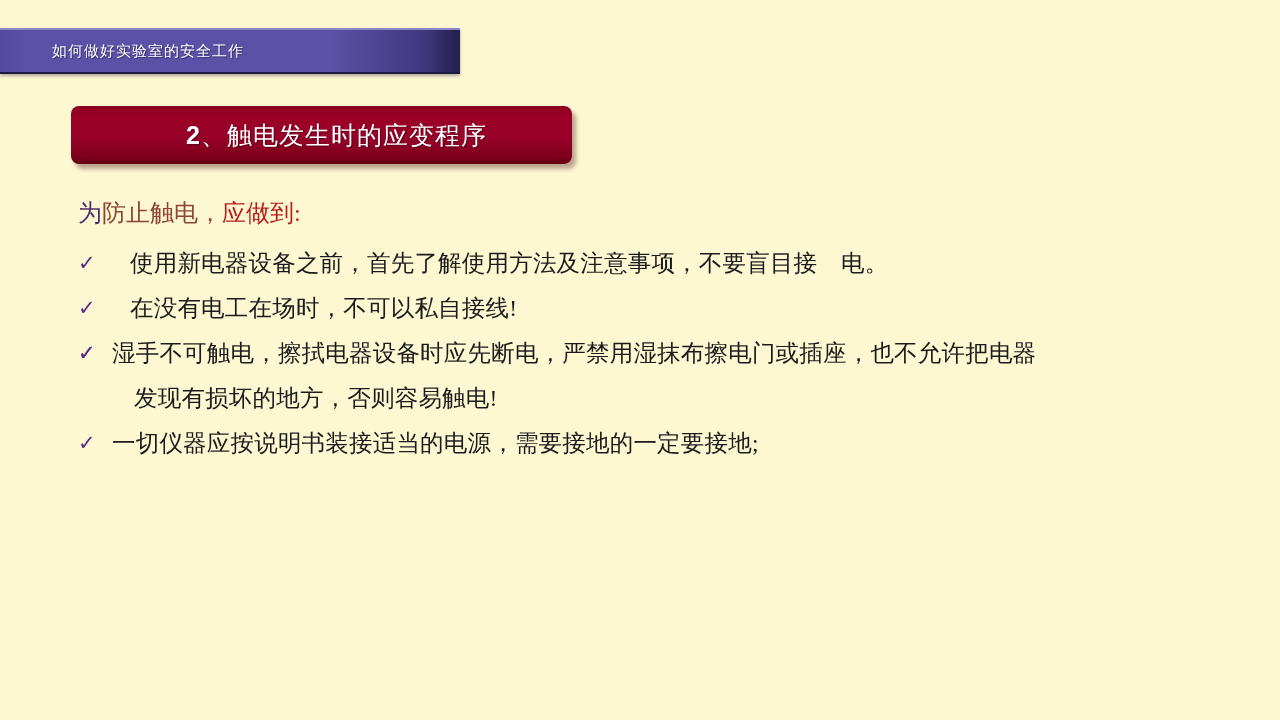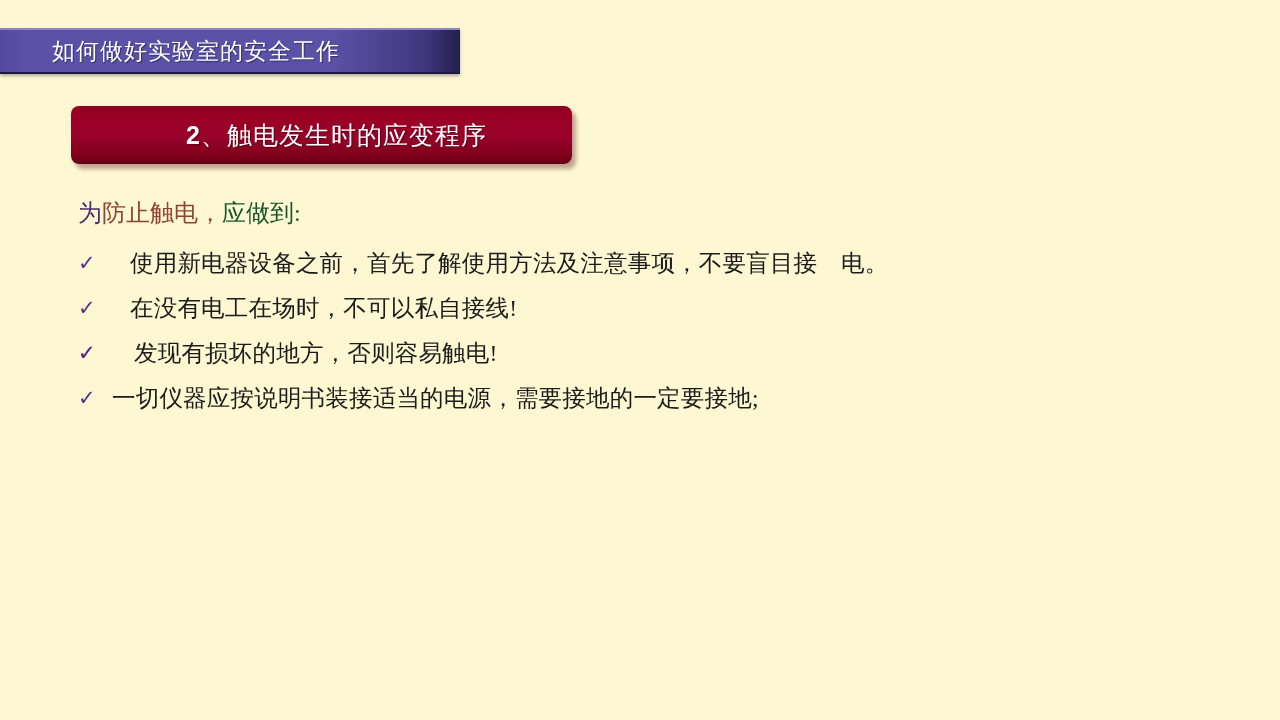--- a/index.html
+++ b/index.html
@@ -25,21 +25,21 @@
     box-sizing: border-box;
     background: linear-gradient(90deg, #534aa0 0%, #5b52a8 6%, #5b51a6 72%, #40387e 92%, #241f4e 100%);
     border-top: 2px solid #8b86c4;
     border-bottom: 2px solid #1d1940;
     display: flex;
     align-items: center;
     box-shadow: 0 2px 3px rgba(40,30,60,0.35);
   }
   .title-bar-text {
     color: #ffffff;
-    font-size: 23px;
+    font-size: 15px;
     line-height: 1;
     letter-spacing: 1px;
     margin-left: 52px;
     text-shadow: 1px 1px 1px rgba(20,16,48,0.55);
     white-space: nowrap;
   }
 
   
   .section-banner {
     position: absolute;
@@ -84,21 +84,21 @@
     width: 1130px;
   }
   .lead {
     font-size: 24px;
     line-height: 34px;
     margin-bottom: 11px;
     white-space: nowrap;
   }
   .lead .lead-a { color: #4c2b6b; }
   .lead .lead-b { color: #8d4435; }
-  .lead .lead-c { color: #14532d; }
+  .lead .lead-c { color: #b91c1c; }
 
   ul.bullets {
     list-style: none;
     margin: 0;
     padding: 0;
   }
   ul.bullets li {
     position: relative;
     padding-left: 34px;
     font-size: 23.5px;
@@ -162,20 +162,21 @@
       <span class="check">✓</span>
       <span class="txt">在没有电工在场时，不可以私自接线!</span>
     </li>
 
     <li class="indent-extra wrapped">
       <span class="check">✓</span>
     </li>
 
     <li class="wrapped">
       <span class="check">✓</span>
+      <span class="txt">湿手不可触电，擦拭电器设备时应先断电，严禁用湿抹布擦电门或插座，也不允许把电器</span>
       <span class="cont">发现有损坏的地方，否则容易触电!</span>
     </li>
 
     <li>
       <span class="check">✓</span>
       <span class="txt">一切仪器应按说明书装接适当的电源，需要接地的一定要接地;</span>
     </li>
 
   </ul>
 </div>

